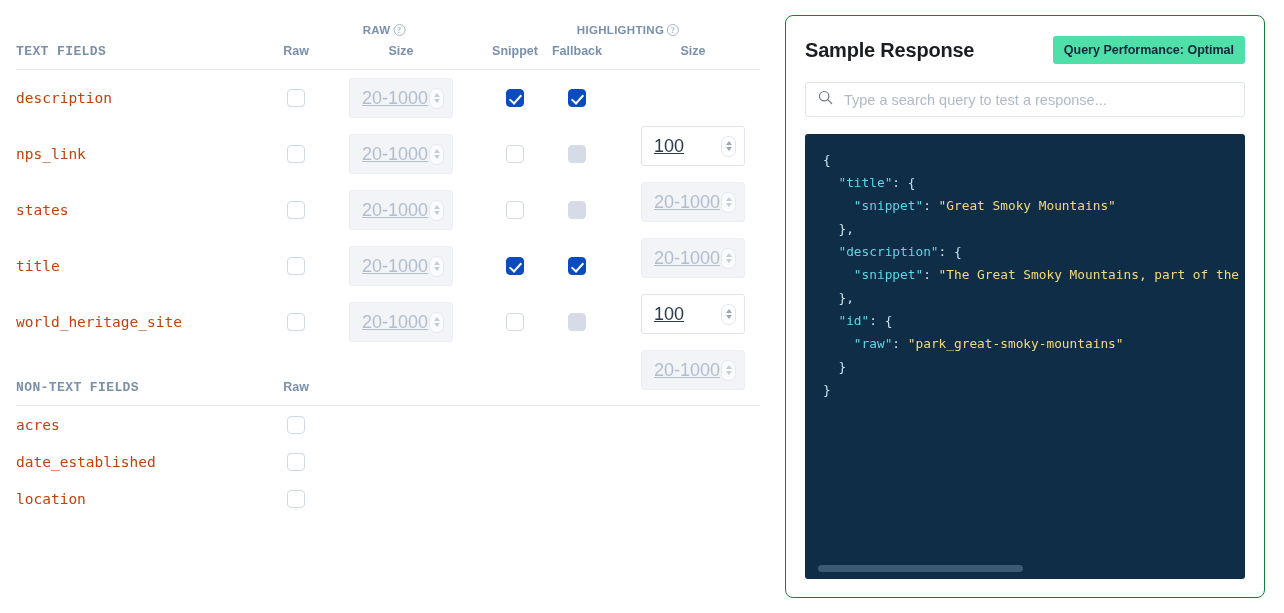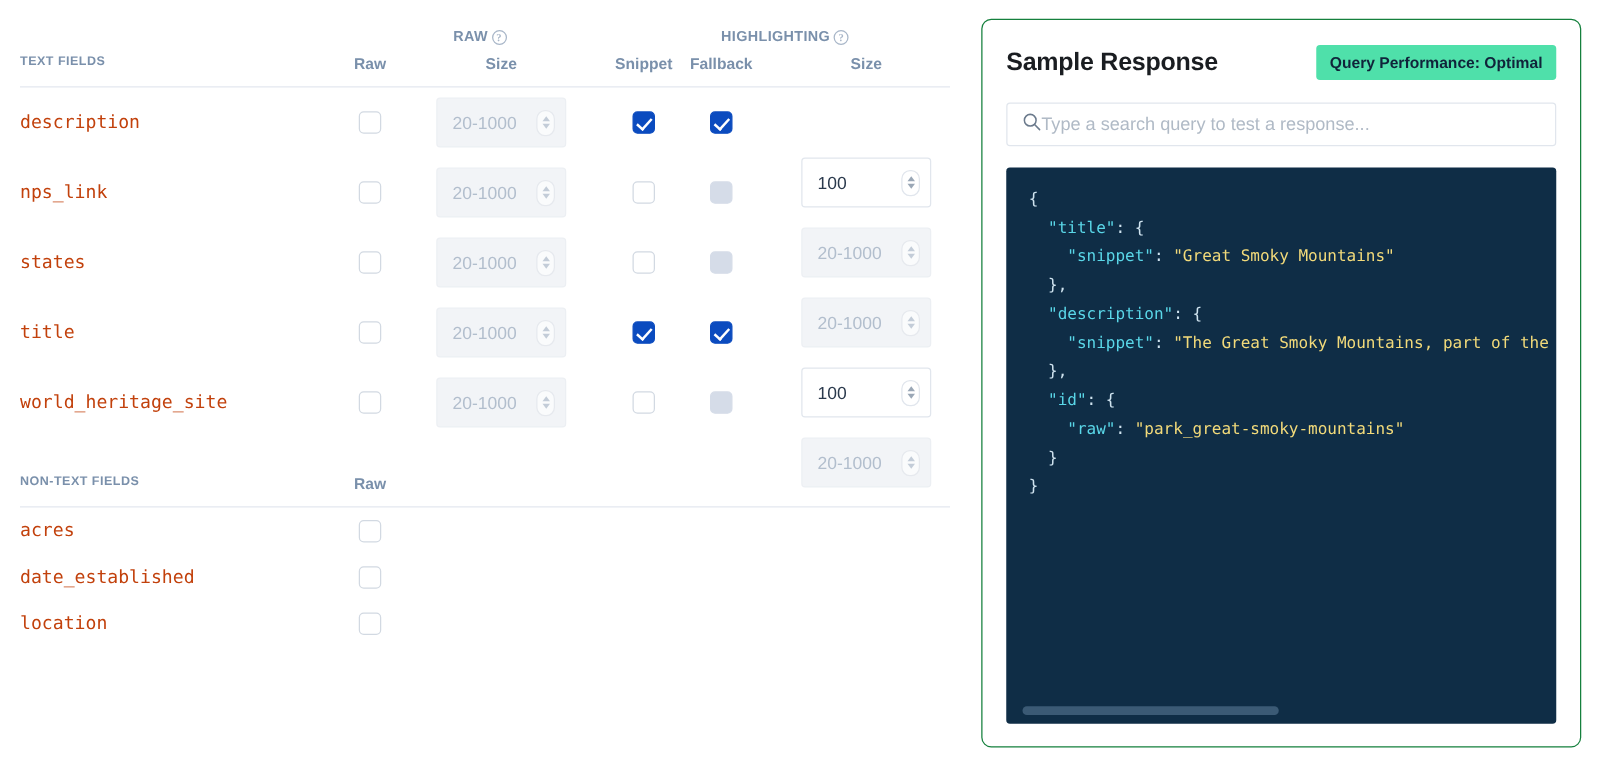--- a/index.html
+++ b/index.html
@@ -42,21 +42,21 @@
     border-bottom: 1px solid #e3e8ef;
   }
   .col-head {
     position: absolute; top: 0;
     font-size: 12.5px; font-weight: bold;
     color: #7a90ab;
     transform: translateX(-50%);
     white-space: nowrap;
   }
   .col-head.lead { left: 0; transform: none; letter-spacing: .4px;
-                   text-transform: uppercase; font-size: 10px; }
+                   text-transform: uppercase; font-size: 13px; font-family: Liberation Mono, monospace; }
 
   .ch-raw      { left: 280px; }
   .ch-size1    { left: 385px; }
   .ch-snippet  { left: 499px; }
   .ch-fallback { left: 561px; }
   .ch-size2    { left: 677px; }
   .ch-raw2     { left: 280px; }
 
   .field-row { position: relative; height: 56px; }
   .field-name {
@@ -93,21 +93,21 @@
   
   .num {
     width: 104px; height: 40px;
     border: 1px solid #e1e6ed; border-radius: 3px;
     background: #ffffff;
     display: flex; align-items: center;
     padding: 0 8px 0 12px;
     position: relative;
   }
   .num.off { background: #f2f4f7; border-color: #eceff3; }
-  .num-val { font-size: 14px; color: #2b3a4d; flex: 1; }
+  .num-val { font-size: 18px; color: #2b3a4d; flex: 1; text-decoration: underline; }
   .num.off .num-val { color: #b2becd; }
 
   .spin {
     width: 15px; height: 21px; border-radius: 7px;
     border: 1px solid #e1e6ed; background: #fff;
     display: flex; flex-direction: column;
     align-items: center; justify-content: center;
     gap: 2px; cursor: pointer;
   }
   .num.off .spin { border-color: #e6e9ee; background: #fafbfc; }
@@ -137,21 +137,21 @@
   .badge {
     background: #4fe0aa; color: #10243a;
     font-size: 12.5px; font-weight: bold;
     padding: 7px 11px; border-radius: 3px;
     white-space: nowrap;
   }
 
   .search-box {
     margin-top: 16px;
     height: 35px; border: 1px solid #e1e6ed; border-radius: 3px;
-    display: flex; align-items: center; padding: 0 12px; 
+    display: flex; align-items: center; padding: 0 12px; gap: 11px;
     background: #fff;
   }
   .search-box input {
     border: none; outline: none; flex: 1;
     font-family: "Liberation Sans", sans-serif;
     font-size: 14.5px; color: #2b3a4d; background: transparent;
   }
   .search-box input::placeholder { color: #b0bac6; }
 
   .code-panel {

